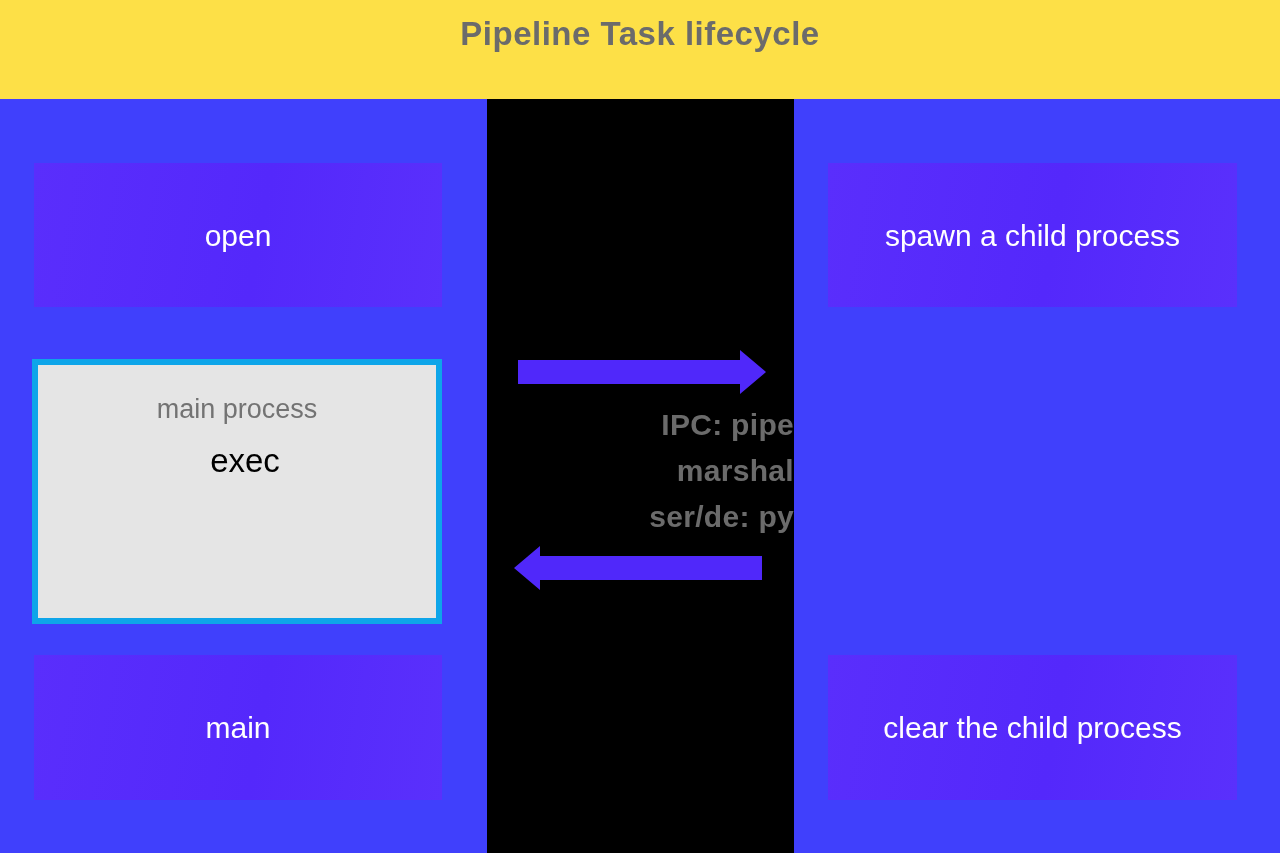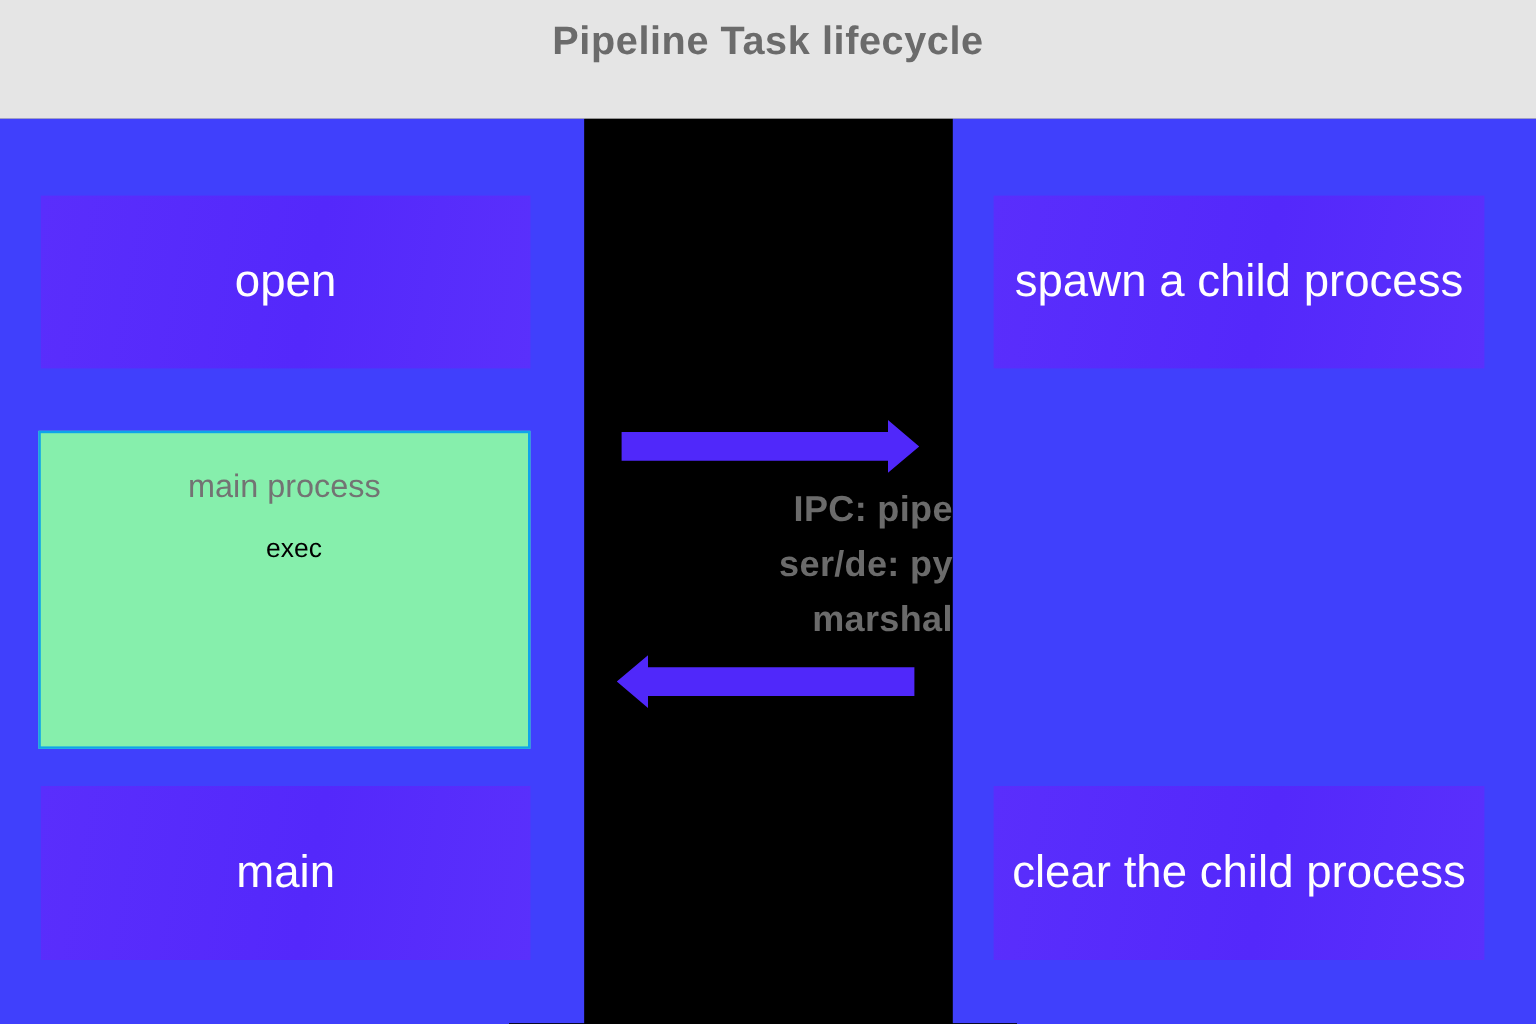--- a/index.html
+++ b/index.html
@@ -19,21 +19,21 @@
     overflow: hidden;
   }
 
   
   .title-band {
     position: absolute;
     left: 0;
     top: 0;
     width: 1280px;
     height: 99px;
-    background: #e5e5e5;
+    background: #fde047;
   }
   .page-title {
     position: absolute;
     left: 0;
     top: 12px;
     width: 1280px;
     text-align: center;
     font-size: 33px;
     font-weight: bold;
     letter-spacing: 0.5px;
@@ -63,44 +63,44 @@
 
   
   .card-filled {
     position: absolute;
     background: linear-gradient(100deg, #5a2efc 0%, #5428fb 55%, #5a30fc 100%);
     display: flex;
     align-items: center;
     justify-content: center;
     text-align: center;
     color: #ffffff;
-    font-size: 38px;
+    font-size: 30px;
     line-height: 53px;
     padding: 0 14px;
     box-sizing: border-box;
   }
 
   
   .card-white {
     position: absolute;
-    background: #86efac;
-    border: 2px solid #0ea5e9;
+    background: #e5e5e5;
+    border: 6px solid #0ea5e9;
     box-sizing: border-box;
     padding-top: 26px;
   }
   .card-white .process-label {
     text-align: center;
     color: #737373;
     font-size: 27px;
     line-height: 36px;
   }
   .card-white .process-body {
     text-align: center;
     color: #000000;
-    font-size: 22px;
+    font-size: 33px;
     line-height: 47px;
     padding: 10px 8px 0 24px;
   }
 
   
   .card-open   { left: 34px;  top: 64px;  width: 408px; height: 144px; }
   .card-main   { left: 32px;  top: 260px; width: 410px; height: 265px; }
   .card-close  { left: 34px;  top: 556px; width: 408px; height: 145px; }
 
   
@@ -162,22 +162,22 @@
   <svg class="arrow-svg arrow-right-wrap" width="260" height="48" viewBox="0 0 260 48">
     <polygon points="8,12 230,12 230,2 256,24 230,46 230,36 8,36" fill="#5028fa"></polygon>
   </svg>
 
   <svg class="arrow-svg arrow-left-wrap" width="260" height="48" viewBox="0 0 260 48">
     <polygon points="252,12 30,12 30,2 4,24 30,46 30,36 252,36" fill="#5028fa"></polygon>
   </svg>
 
   <div class="ipc-caption">
     <div>IPC: pipe</div>
+    <div>marshal</div>
     <div>ser/de: py</div>
-    <div>marshal</div>
   </div>
 
   <div class="column column-right">
 
     <div class="card-filled card-spawn">
       <span>spawn a child process</span>
     </div>
 
 
     <div class="card-filled card-clear">

